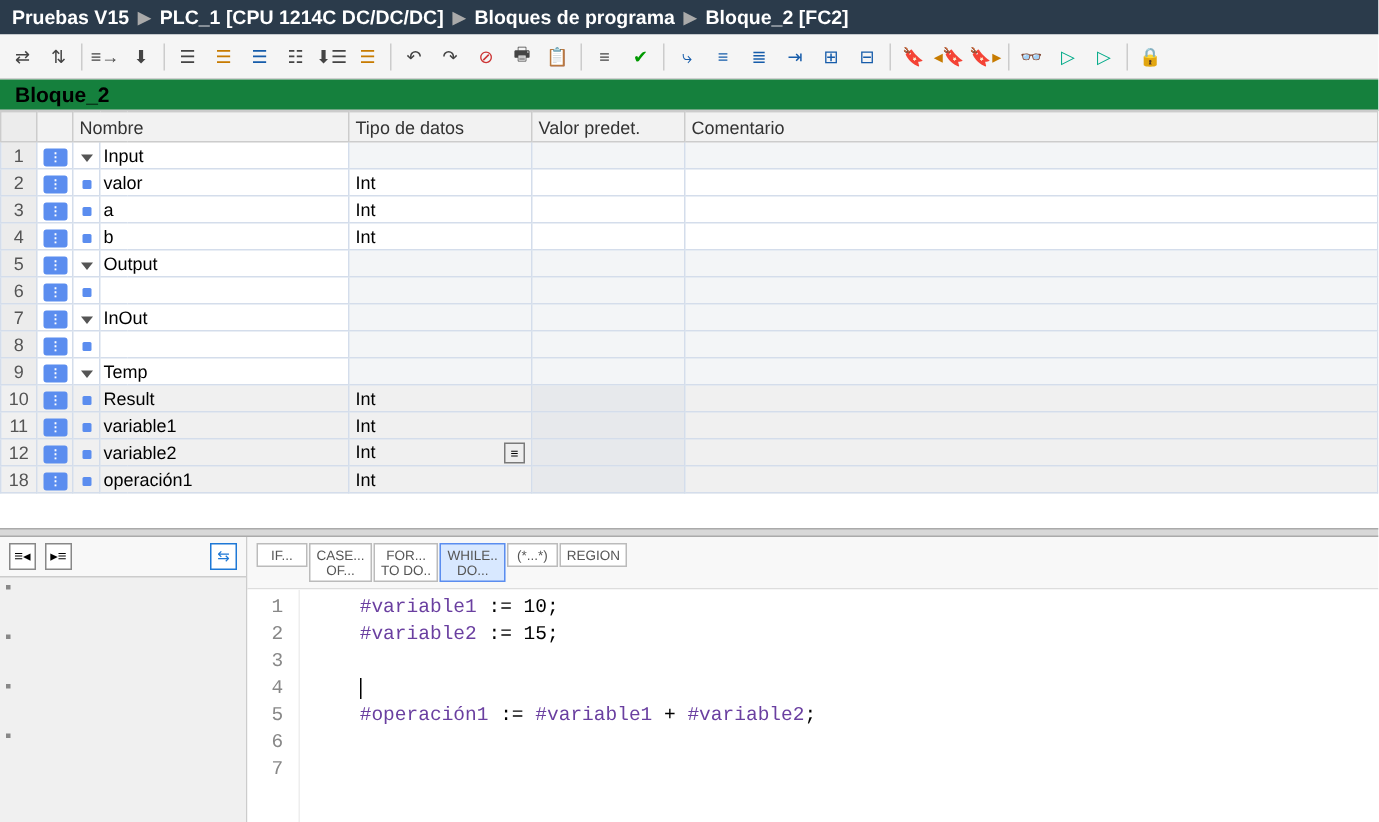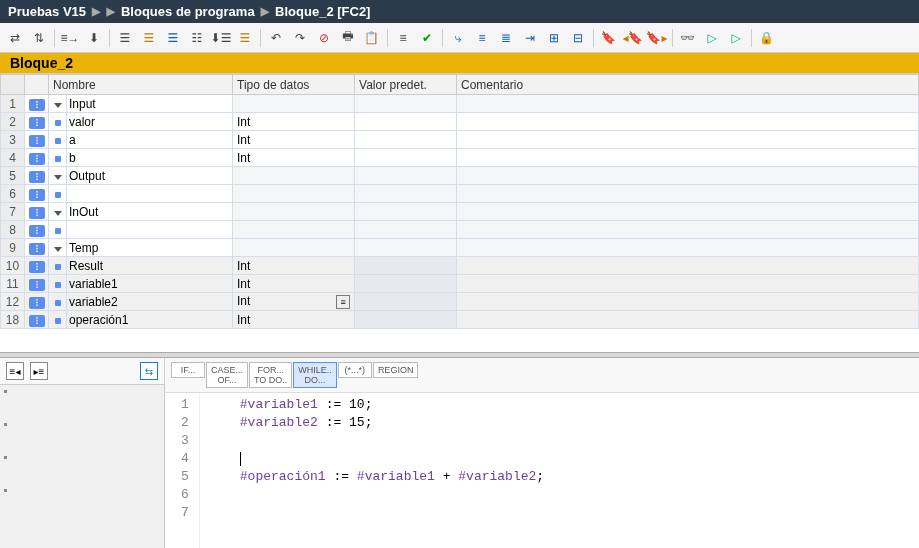--- a/index.html
+++ b/index.html
@@ -2,21 +2,21 @@
 <html><head>
 <meta charset="utf-8">
 <style>
   * { box-sizing: border-box; margin: 0; padding: 0; }
   body { font-family: "Segoe UI", Tahoma, Arial, sans-serif; font-size: 12px; background: #fff; color: #000; width: 919px; height: 548px; overflow: hidden; position: relative; }
   .breadcrumb { background: #2b3b4b; color: #fff; padding: 4px 8px; font-size: 13px; font-weight: 600; display: flex; align-items: center; gap: 6px; }
   .breadcrumb .sep { color: #aaa; font-size: 11px; }
   .toolbar1 { background: #f5f5f5; height: 30px; border-bottom: 1px solid #d0d0d0; display: flex; align-items: center; gap: 2px; padding: 0 4px; }
   .tb-icon { width: 22px; height: 22px; display: inline-flex; align-items: center; justify-content: center; font-size: 12px; color: #444; cursor: pointer; }
   .tb-sep { width: 1px; height: 18px; background: #ccc; margin: 0 2px; }
-  .block-title { background: #eab308; padding: 2px 10px; font-weight: 700; font-size: 14px; border-bottom: 1px solid #ccc; }
+  .block-title { background: #15803d; padding: 2px 10px; font-weight: 700; font-size: 14px; border-bottom: 1px solid #ccc; }
   .table-wrap { height: 278px; overflow: hidden; position: relative; }
   table { border-collapse: collapse; width: 100%; table-layout: fixed; }
   th, td { border: 1px solid #d4ddeb; padding: 0 4px; height: 18px; font-size: 12px; text-align: left; background: #fff; vertical-align: middle; }
   th { background: #f2f2f2; font-weight: 400; color: #333; border-color: #ccc; height: 20px; }
   .rownum { width: 24px; background: #ececec; text-align: center; color: #555; }
   th.rownum { background: #ececec; }
   .iconcol { width: 24px; text-align: center; }
   .chevcol { width: 18px; text-align: center; }
   td.name { padding-left: 2px; }
   .indent1 { padding-left: 14px; }
@@ -49,20 +49,21 @@
   .codearea div { height:18px; white-space:pre; }
   .var { color:#6a3fa0; }
   .cursor { display:inline-block; width:1px; height:14px; background:#000; vertical-align:middle; }
 </style>
 </head>
 <body>
 
 <div class="breadcrumb">
   <span>Pruebas V15</span>
   <span class="sep">▶</span>
+  <span>PLC_1 [CPU 1214C DC/DC/DC]</span>
   <span class="sep">▶</span>
   <span>Bloques de programa</span>
   <span class="sep">▶</span>
   <span>Bloque_2 [FC2]</span>
 </div>
 
 <div class="toolbar1">
   <span class="tb-icon">⇄</span>
   <span class="tb-icon">⇅</span>
   <span class="tb-sep"></span>

